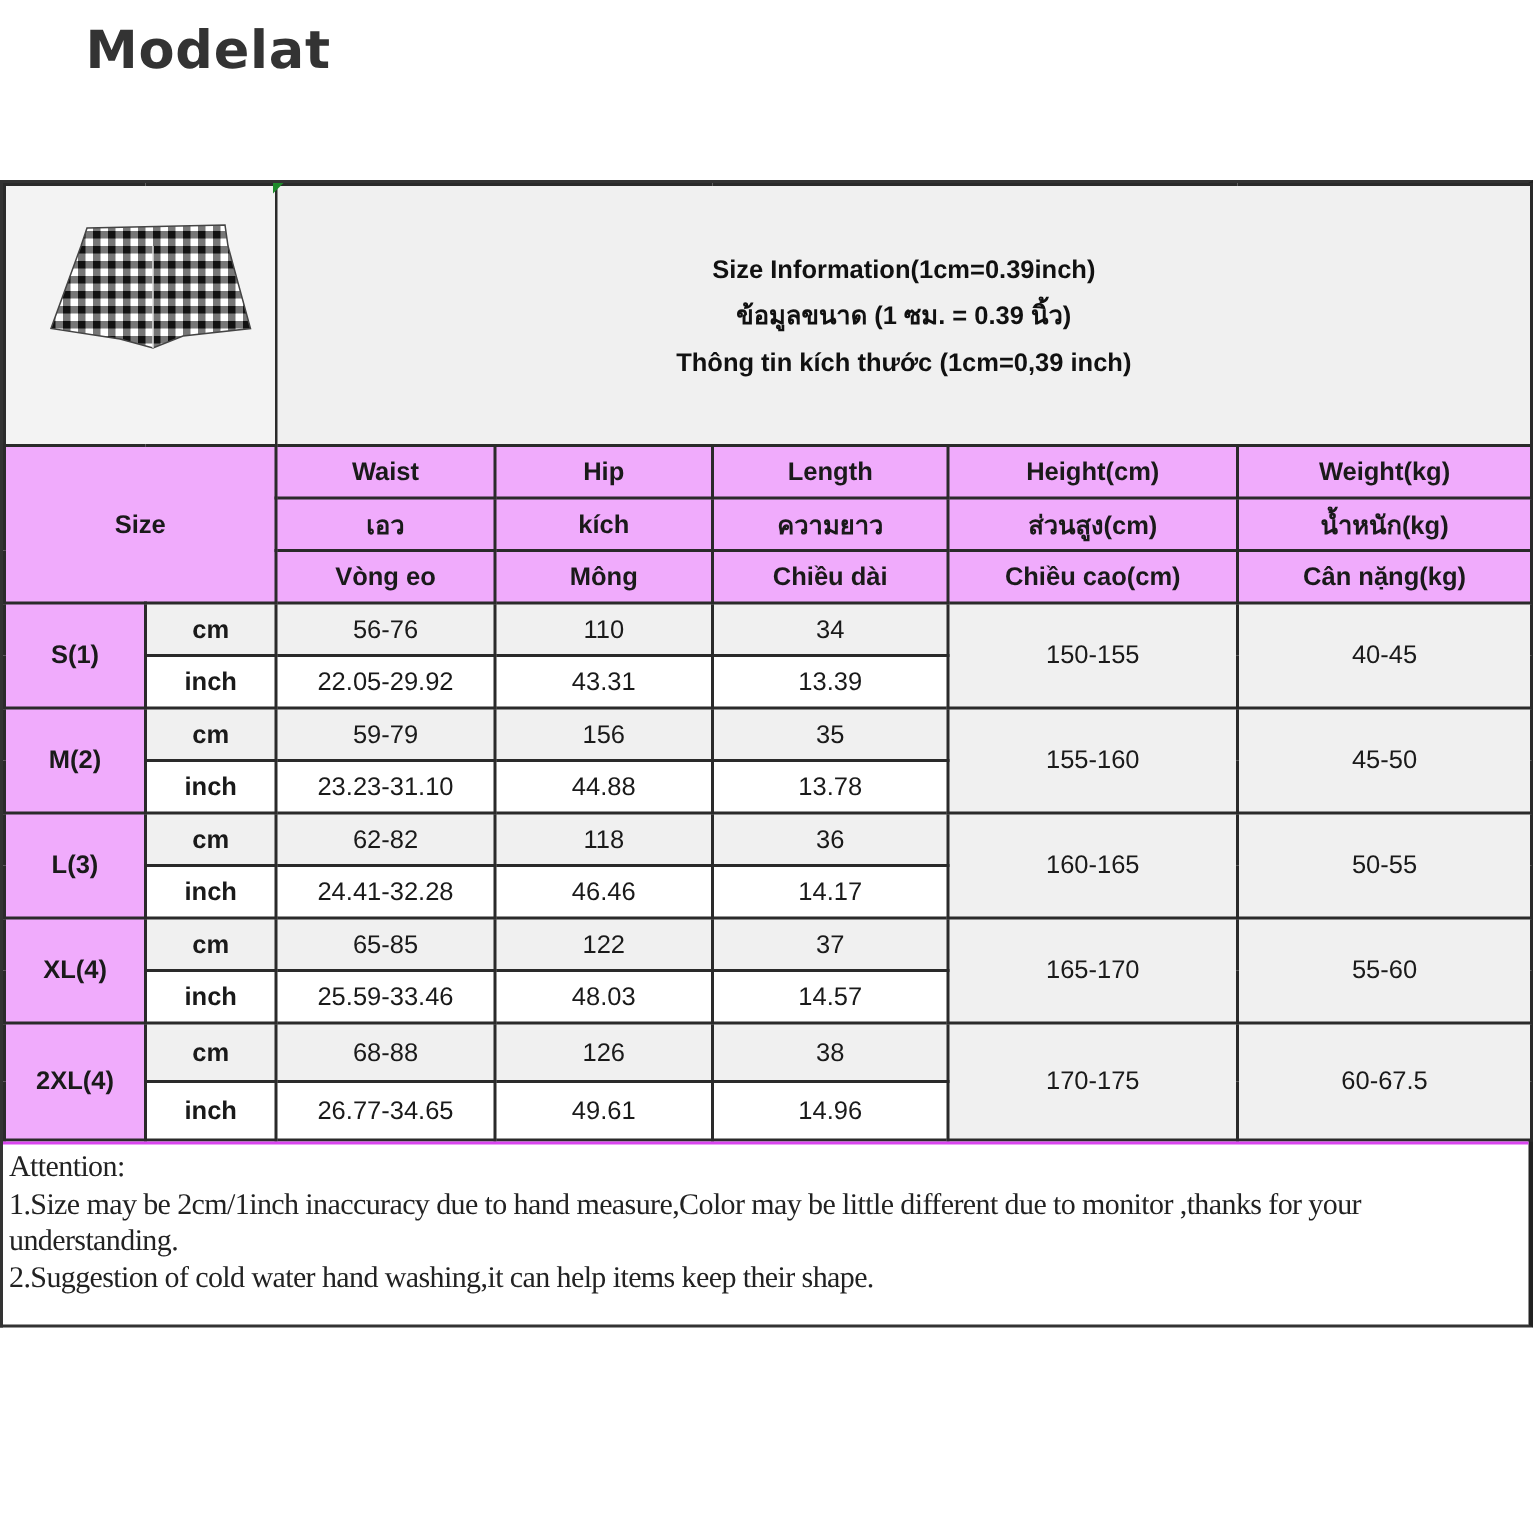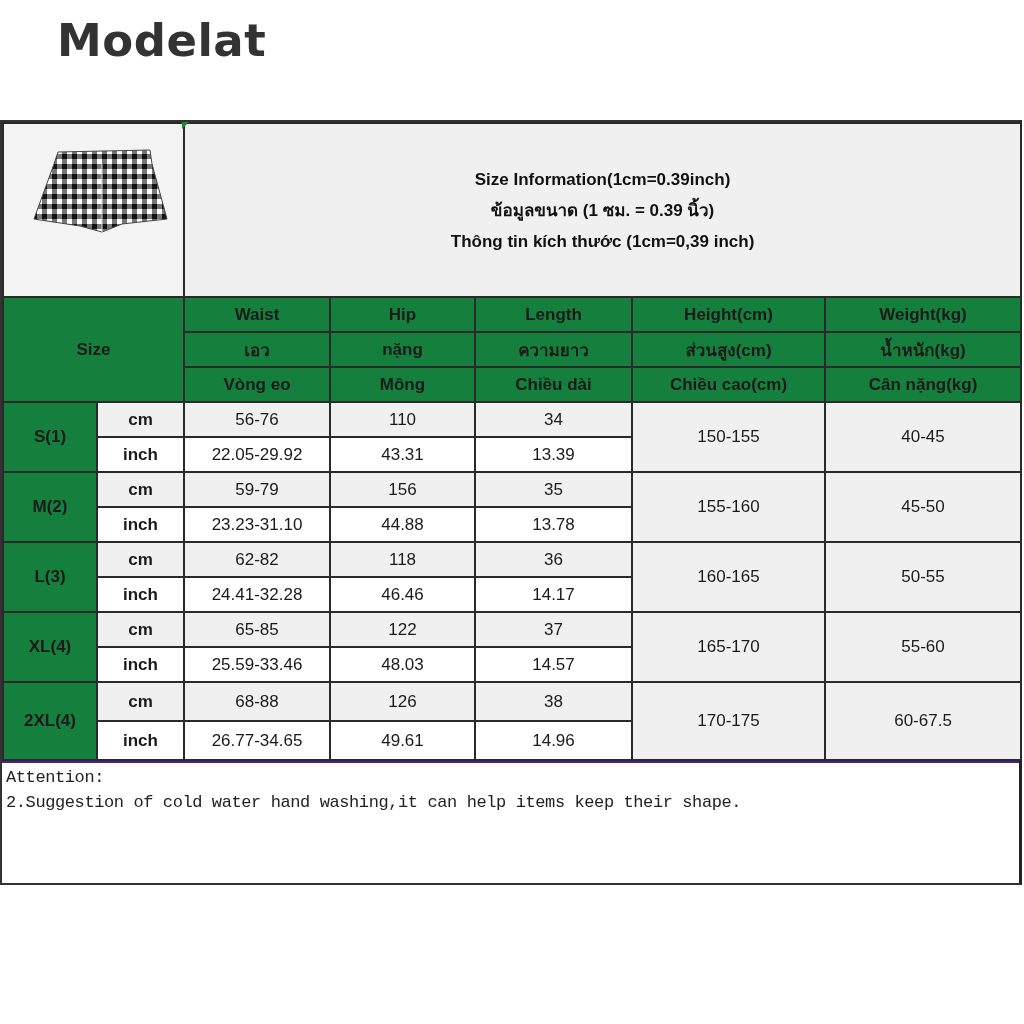--- a/index.html
+++ b/index.html
@@ -1,32 +1,32 @@
 <!DOCTYPE html>
 <html><head>
 <meta charset="utf-8">
 <style>
   html, body { margin:0; padding:0; background:#ffffff; }
   body { width:1024px; height:1024px; position:relative; overflow:hidden; font-family:"Liberation Sans", sans-serif; color:#1a1a1a; }
-  .brand { position:absolute; left:57px; top:14px; font-family:"DejaVu Sans", sans-serif; font-weight:bold; font-size:45px; color:#333333; letter-spacing:0.5px; }
+  .brand { position:absolute; left:57px; top:14px; font-family:"DejaVu Sans", sans-serif; font-weight:bold; font-size:35px; color:#333333; letter-spacing:0.5px; }
   .sheet { position:absolute; left:0; top:120px; width:1022px; border:2px solid #333; border-right:3px solid #222; box-sizing:border-box; background:#fff; }
   table.grid { border-collapse:collapse; width:100%; table-layout:fixed; }
   table.grid td { border:2px solid #2a2a2a; text-align:center; vertical-align:middle; padding:0; font-size:17px; }
-  .gray { background:#15803d; }
+  .gray { background:#f0abfc; }
   .light { background:#f0f0f0;margin-top:29px; }
   .white { background:#ffffff; }
   .img-cell { height:172px; background:#f3f3f3; position:relative; }
   .info-cell { background:#f0f0f0; font-weight:bold; font-size:21px; line-height:31px; color:#111; }
   .hdr { height:35px; font-weight:bold; font-size:18px; }
   .size-big { font-weight:bold; font-size:32px; }
   .size-label { font-weight:bold; font-size:18px; }
   .unit { font-weight:bold; font-size:18px; }
   .row { height:35px; font-size:18px; }
   .row-last { height:39px; }
-  .attention { border-top:2px solid #4c1d95; height:122px; padding:3px 4px; box-sizing:border-box; font-family:Liberation Mono, monospace; font-size:17px; line-height:24.5px; color:#222; letter-spacing:-0.4px; }
+  .attention { border-top:2px solid #d946ef; height:122px; padding:3px 4px; box-sizing:border-box; font-family:Liberation Serif, serif; font-size:20px; line-height:24.5px; color:#222; letter-spacing:-0.4px; }
   .green-mark { position:absolute; right:-6px; top:-2px; width:0; height:0; border-top:7px solid #1d8a2a; border-right:7px solid transparent; }
   .shorts { position:absolute; left:18px; top:20px; }
 </style>
 </head>
 <body>
 
 <div class="brand">Modelat</div>
 
 <div class="sheet">
   <table class="grid">
@@ -66,21 +66,21 @@
     <tr class="hdr">
       <td colspan="2" rowspan="3" class="gray size-big">Size</td>
       <td class="gray">Waist</td>
       <td class="gray">Hip</td>
       <td class="gray">Length</td>
       <td class="gray">Height(cm)</td>
       <td class="gray">Weight(kg)</td>
     </tr>
     <tr class="hdr">
       <td class="gray">เอว</td>
-      <td class="gray">nặng</td>
+      <td class="gray">kích</td>
       <td class="gray">ความยาว</td>
       <td class="gray">ส่วนสูง(cm)</td>
       <td class="gray">น้ำหนัก(kg)</td>
     </tr>
     <tr class="hdr">
       <td class="gray">Vòng eo</td>
       <td class="gray">Mông</td>
       <td class="gray">Chiều dài</td>
       <td class="gray">Chiều cao(cm)</td>
       <td class="gray">Cân nặng(kg)</td>
@@ -163,15 +163,16 @@
       <td class="white unit">inch</td>
       <td class="white">26.77-34.65</td>
       <td class="white">49.61</td>
       <td class="white">14.96</td>
     </tr>
   </tbody>
     </table>
 
   <div class="attention">
     <div>Attention:</div>
+    <div>1.Size may be 2cm/1inch inaccuracy due to hand measure,Color may be little different due to monitor ,thanks for your understanding.</div>
     <div>2.Suggestion of cold water hand washing,it can help items keep their shape.</div>
   </div>
 </div>
 
 </body></html>

